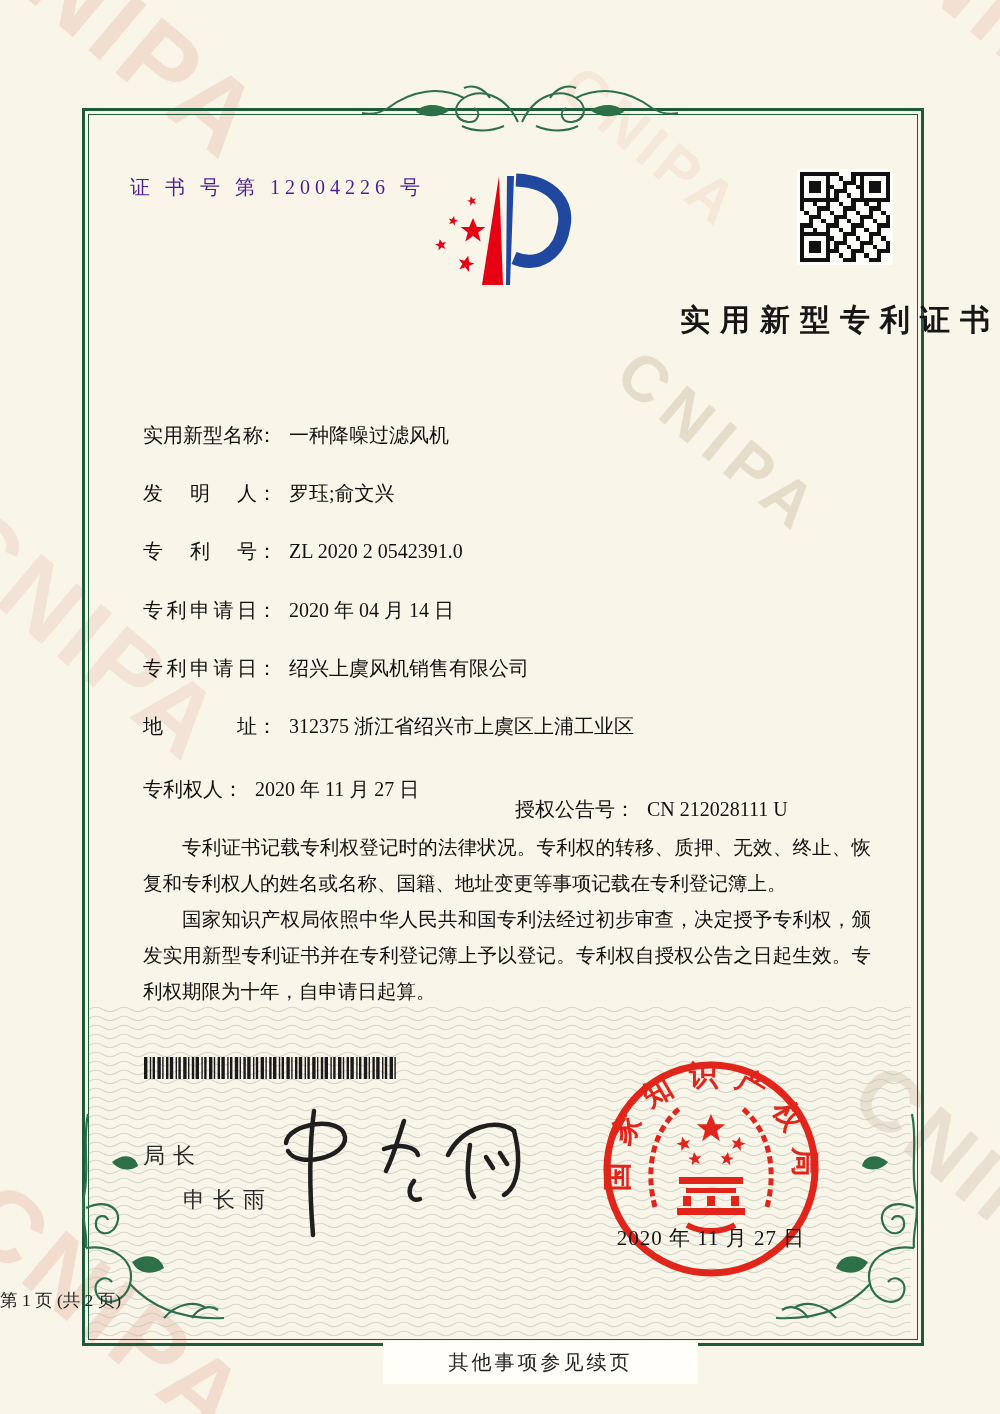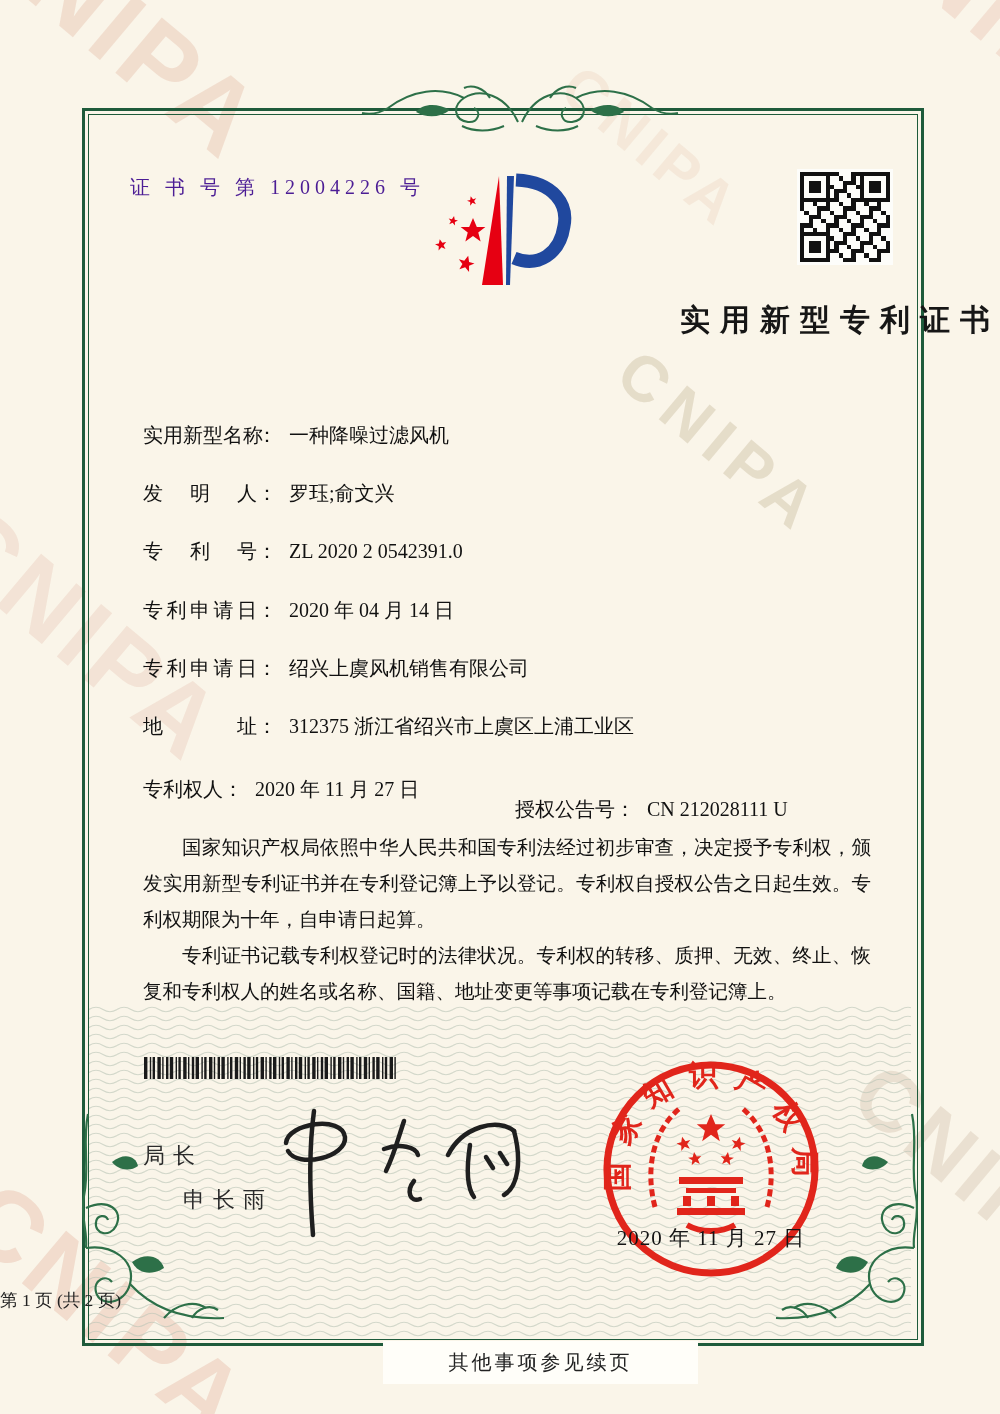--- a/index.html
+++ b/index.html
@@ -381,22 +381,22 @@
   </div>
 
   <div class="frow" style="top:776px; width:730px">
     <span>专利权人</span><span class="fcolon">：</span><span>2020 年 11 月 27 日</span>
     <span class="grant2">
       <span>授权公告号</span><span class="fcolon">：</span><span>CN 212028111 U</span>
     </span>
   </div>
 
   <div class="paras">
+    <p>专利证书记载专利权登记时的法律状况。专利权的转移、质押、无效、终止、恢复和专利权人的姓名或名称、国籍、地址变更等事项记载在专利登记簿上。</p>
     <p>国家知识产权局依照中华人民共和国专利法经过初步审查，决定授予专利权，颁发实用新型专利证书并在专利登记簿上予以登记。专利权自授权公告之日起生效。专利权期限为十年，自申请日起算。</p>
-    <p>专利证书记载专利权登记时的法律状况。专利权的转移、质押、无效、终止、恢复和专利权人的姓名或名称、国籍、地址变更等事项记载在专利登记簿上。</p>
   </div>
 
   <svg id="bcsvg" class="barcode" width="258" height="22" viewBox="0 0 258 22">
       <rect x="1" y="0" width="3.4" height="22" fill="#1a1a1a"></rect>
       <rect x="6.8" y="0" width="1.4" height="22" fill="#1a1a1a"></rect>
       <rect x="9.6" y="0" width="2.4" height="22" fill="#1a1a1a"></rect>
       <rect x="14.399999999999999" y="0" width="3.4" height="22" fill="#1a1a1a"></rect>
       <rect x="19.2" y="0" width="1.4" height="22" fill="#1a1a1a"></rect>
       <rect x="23" y="0" width="2.4" height="22" fill="#1a1a1a"></rect>
       <rect x="26.8" y="0" width="3.4" height="22" fill="#1a1a1a"></rect>

